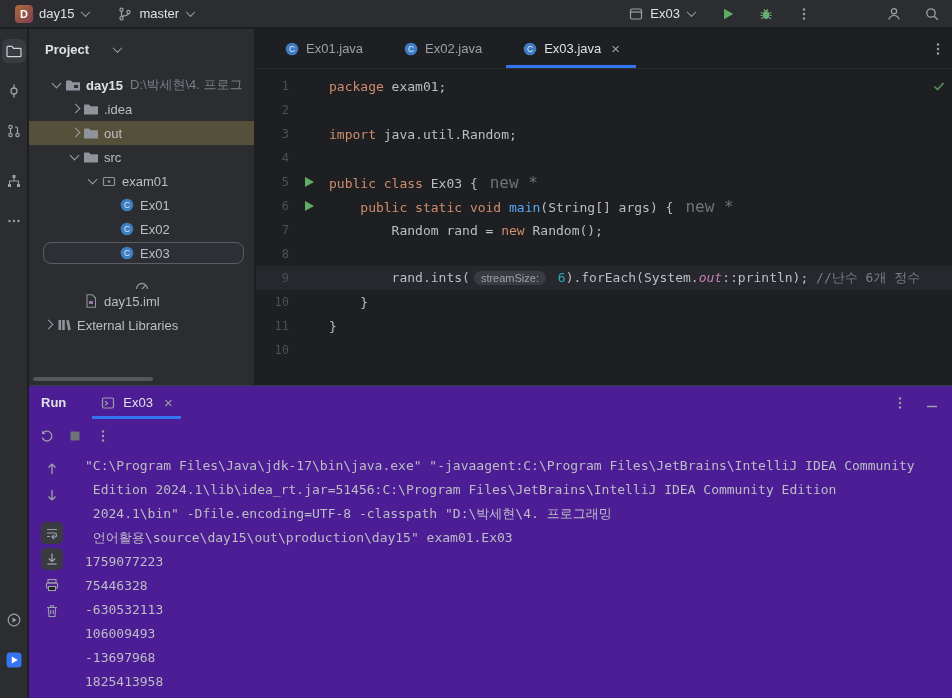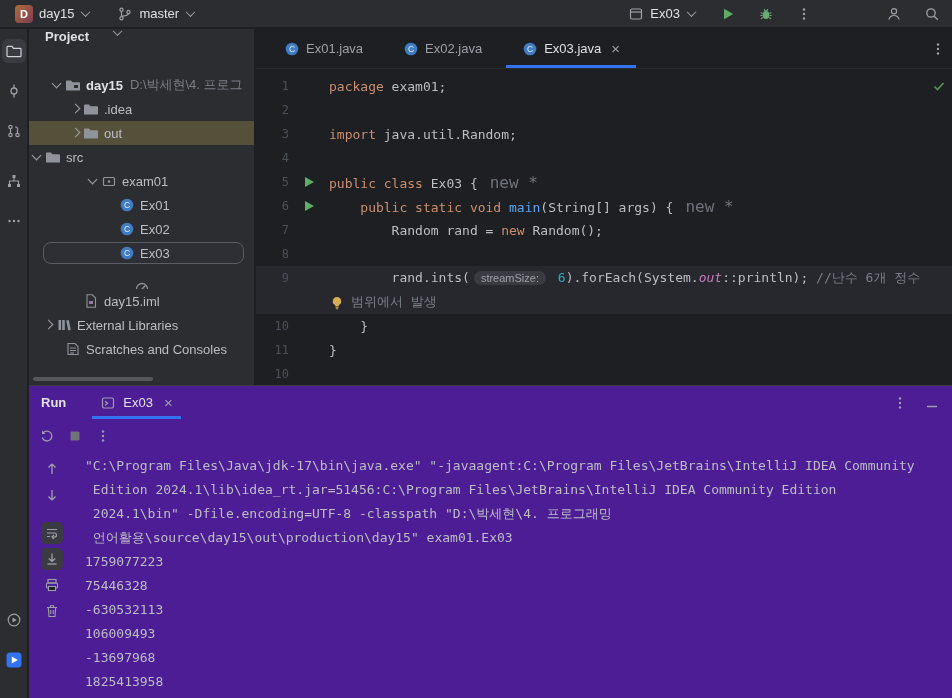--- a/index.html
+++ b/index.html
@@ -28,21 +28,21 @@
     border-right:1px solid #1e1f22; display:flex; flex-direction:column; align-items:center;
     padding:10px 0 26px 0; gap:16px; }
   .tool-ico { width:24px; height:24px; border-radius:6px; display:flex; align-items:center; justify-content:center; }
   .tool-ico.active { background:#393b40; }
   .gap-before { margin-top:10px; }
   .spacer { margin-top:auto; }
 
   
   #project-panel { position:absolute; left:29px; top:29px; width:226px; bottom:313px;
     background:#2b2d30; border-right:1px solid #1e1f22; overflow:hidden; }
-  #project-header { height:40px; display:flex; gap:23px; padding-left:16px;
+  #project-header { height:40px; display:flex; align-items:center; gap:23px; padding-left:16px;
     color:#dfe1e5; font-weight:bold; }
   #tree { position:absolute; left:0; right:0; top:44px; }
   .trow { height:24px; display:flex; align-items:center; white-space:nowrap; overflow:hidden; position:relative; }
   .trow > * { position:relative; z-index:1; }
   .trow.warn { background:var(--c-selection-warning,#55503a); }
   .trow.sel::before { content:""; position:absolute; left:14px; right:10px; top:1px; bottom:1px;
     background:#2d2f34; border:1px solid #5a5d63; border-radius:8px; z-index:0; }
   .chev { width:16px; height:16px; flex:none; position:relative; }
   .chev.closed::after { content:""; position:absolute; left:5px; top:4px; width:6px; height:6px;
     border-right:1.3px solid #9da0a8; border-bottom:1.3px solid #9da0a8; transform:rotate(-45deg); }
@@ -269,21 +269,21 @@
       </div>
       <div class="trow warn" style="padding-left: 38px;">
         <span class="chev closed"></span>
         <span class="icon">
           <svg viewBox="0 0 16 16">
             <path d="M1.8 3.4h4.2l1.5 1.9h6.7c.4 0 .8.3.8.8v6.6c0 .5-.4.9-.9.9H1.9c-.5 0-.9-.4-.9-.9V4.3c0-.5.4-.9.8-.9z" fill="#8f939b"></path>
           </svg>
         </span>
         <span class="tlabel">out</span>
       </div>
-      <div class="trow" style="">
+      <div class="trow" style="padding-left: 38px;">
         <span class="chev open"></span>
         <span class="icon">
           <svg viewBox="0 0 16 16">
             <path d="M1.8 3.4h4.2l1.5 1.9h6.7c.4 0 .8.3.8.8v6.6c0 .5-.4.9-.9.9H1.9c-.5 0-.9-.4-.9-.9V4.3c0-.5.4-.9.8-.9z" fill="#8f939b"></path>
           </svg>
         </span>
         <span class="tlabel">src</span>
       </div>
       <div class="trow" style="padding-left: 56px;">
         <span class="chev open"></span>
@@ -348,32 +348,20 @@
       <div class="trow" style="padding-left: 11px;">
         <span class="chev closed"></span>
         <span class="icon">
           <svg viewBox="0 0 16 16">
             <rect x="2.5" y="3" width="2.6" height="10" fill="#8f939b"></rect>
             <rect x="6.2" y="3" width="2.6" height="10" fill="#8f939b"></rect>
             <path d="M10.2 3.6l2.6-.6 2 9.8-2.6.6z" fill="#8f939b"></path>
           </svg>
         </span>
         <span class="tlabel">External Libraries</span>
-      </div>
-      <div class="trow" style="padding-left: 20px;">
-        <span class="chev"></span>
-        <span class="icon">
-          <svg viewBox="0 0 16 16">
-            <path d="M3 2.5h7l3 3v8H3z" fill="none" stroke="#8f939b" stroke-width="1.1"></path>
-            <line x1="5" y1="7" x2="11" y2="7" stroke="#8f939b"></line>
-            <line x1="5" y1="9.5" x2="11" y2="9.5" stroke="#8f939b"></line>
-            <line x1="5" y1="12" x2="9" y2="12" stroke="#8f939b"></line>
-          </svg>
-        </span>
-        <span class="tlabel">Scratches and Consoles</span>
       </div>
     </div>
   <div id="proj-hscroll"></div>
 </aside>
 
 <div id="tabbar">
   <div id="tabs-list" style="display:flex">
       <div class="etab">
         <span class="icon">
           <svg viewBox="0 0 16 16">
@@ -462,29 +450,20 @@
     </div>
     <div class="crow">
       <span class="lnum">8</span>
       <span class="gico"></span>
       <span class="ctext"></span>
     </div>
     <div class="crow cur">
       <span class="lnum">9</span>
       <span class="gico"></span>
       <span class="ctext"><span class="seg-pl">        rand.ints(</span><span class="seg-inlay">streamSize:</span><span class="seg-pl"> </span><span class="seg-num">6</span><span class="seg-pl">).forEach(System.</span><span class="seg-field">out</span><span class="seg-pl">::println); </span><span class="seg-cmt">//난수 6개 정수</span></span>
-    </div>
-    <div class="crow cur">
-      <span class="lnum"></span>
-      <span class="gico"></span>
-      <span class="ctext"><span class="icon"><svg viewBox="0 0 16 16">
-            <path d="M8 2a4.2 4.2 0 0 1 2.5 7.6c-.5.4-.8.9-.8 1.4H6.3c0-.5-.3-1-.8-1.4A4.2 4.2 0 0 1 8 2z" fill="#d6ae58"></path>
-            <rect x="6.4" y="11.6" width="3.2" height="1.1" rx=".5" fill="#d6ae58"></rect>
-            <rect x="6.8" y="13.3" width="2.4" height="1" rx=".5" fill="#d6ae58"></rect>
-          </svg></span><span class="hinttext">범위에서 발생</span></span>
     </div>
     <div class="crow">
       <span class="lnum">10</span>
       <span class="gico"></span>
       <span class="ctext"><span class="seg-pl">    }</span></span>
     </div>
     <div class="crow">
       <span class="lnum">11</span>
       <span class="gico"></span>
       <span class="ctext"><span class="seg-pl">}</span></span>

